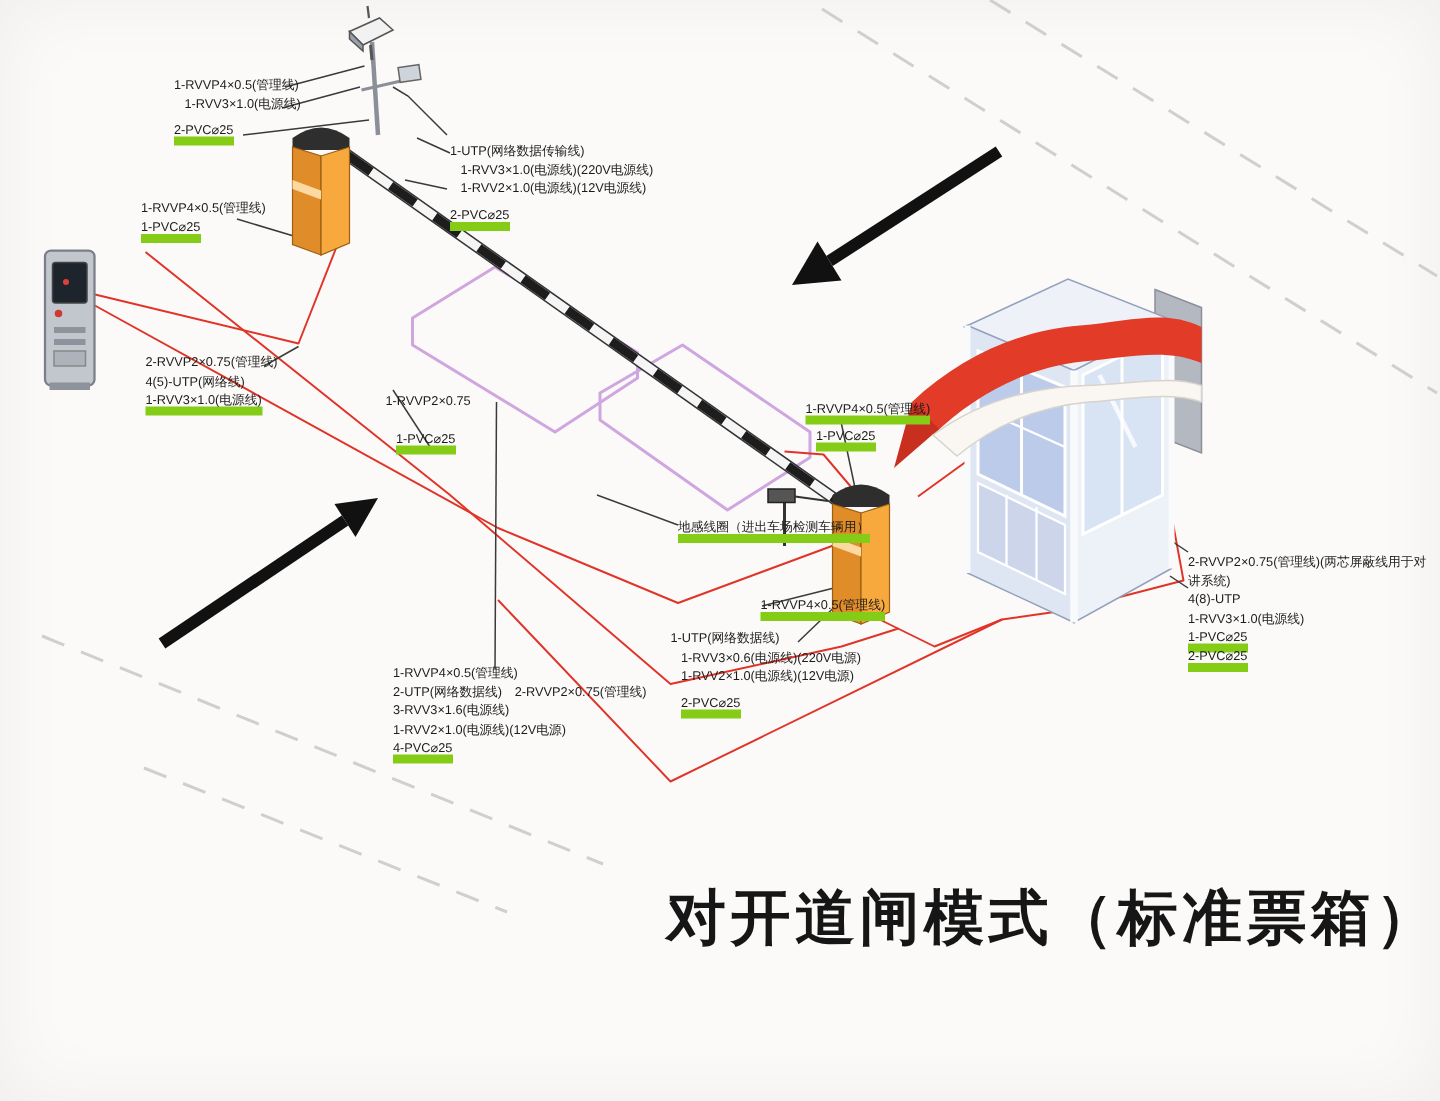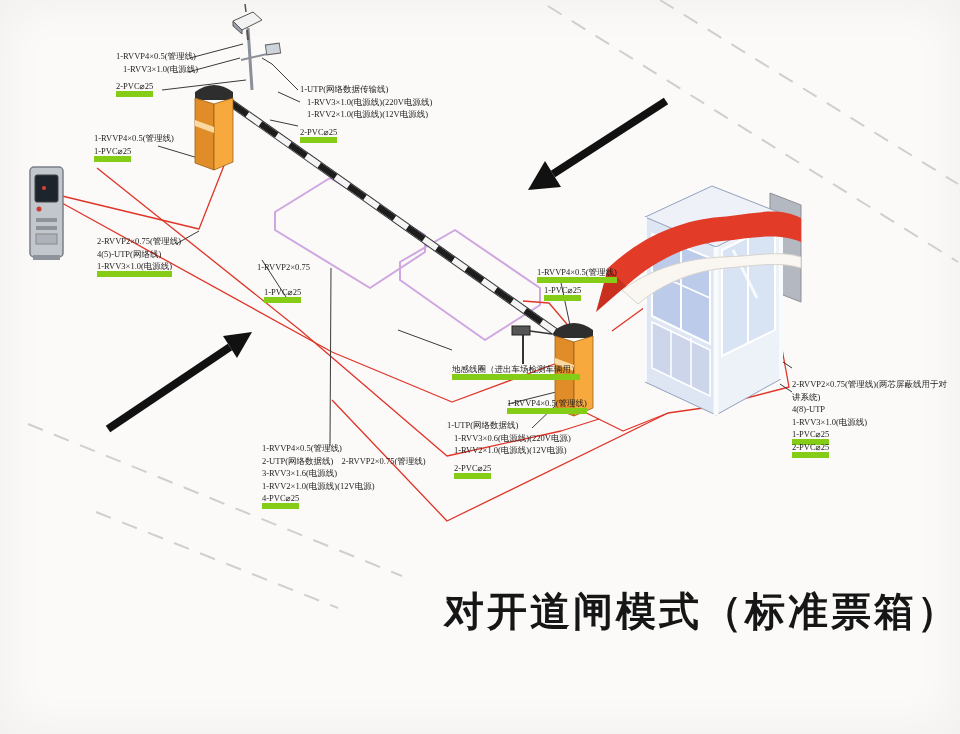--- a/index.html
+++ b/index.html
@@ -1,21 +1,21 @@
 <!DOCTYPE html>
 <html><head>
 <meta charset="utf-8">
 <style>
   *{margin:0;padding:0;box-sizing:border-box}
   html,body{background:#e9e7e4}
   body{font-family:"DejaVu Sans","Liberation Sans",sans-serif}
   #stage{position:relative;width:960px;height:734px;margin:0 auto;background:#fbfaf8;overflow:hidden;box-shadow:inset 0 0 50px rgba(0,0,0,0.05)}
   #diagram-svg{position:absolute;left:0;top:0}
   .lbl{position:absolute;font-size:8.5px;line-height:12.5px;color:#1c1c1c;white-space:nowrap;
-       font-family:Liberation Serif, serif;z-index:5}
+       font-family:Liberation Sans, sans-serif;z-index:5}
   .lbl .u{border-bottom:6px solid #84cc16}
   .ind{margin-left:7px}
   .gap{margin-top:5px}
   .gap2{margin-top:12px}
   .wrapbox{white-space:normal;width:162px}
   #title{position:absolute;left:0;top:584px;width:100%;text-align:right;
          font-size:40px;font-weight:600;letter-spacing:3px;color:#161616;z-index:6}
 </style>
 </head>
 <body>
@@ -153,21 +153,21 @@
       <polygon points="252,332 237,358 223,336"></polygon>
     </g>
   </svg>
 
   <div class="lbl" style="left:116px;top:50px">
     <div><span>1-RVVP4×0.5(管理线)</span></div>
     <div class="ind"><span>1-RVV3×1.0(电源线)</span></div>
     <div class="gap"><span class="u">2-PVC⌀25</span></div>
   </div>
 
-  <div class="lbl" style="left:300px;top:83px">
+  <div class="lbl" style="left:300px;top:94px">
     <div><span>1-UTP(网络数据传输线)</span></div>
     <div class="ind"><span>1-RVV3×1.0(电源线)(220V电源线)</span></div>
     <div class="ind"><span>1-RVV2×1.0(电源线)(12V电源线)</span></div>
     <div class="gap"><span class="u">2-PVC⌀25</span></div>
   </div>
 
   <div class="lbl" style="left:94px;top:132px">
     <div><span>1-RVVP4×0.5(管理线)</span></div>
     <div><span class="u">1-PVC⌀25</span></div>
   </div>
@@ -181,21 +181,21 @@
   <div class="lbl" style="left:257px;top:261px">
     <div><span>1-RVVP2×0.75</span></div>
     <div class="gap2 ind"><span class="u">1-PVC⌀25</span></div>
   </div>
 
   <div class="lbl" style="left:537px;top:266px">
     <div><span class="u">1-RVVP4×0.5(管理线)</span></div>
     <div class="gap ind"><span class="u">1-PVC⌀25</span></div>
   </div>
 
-  <div class="lbl" style="left:452px;top:363px">
+  <div class="lbl" style="left:452px;top:345px">
     <div><span class="u">地感线圈（进出车场检测车辆用）</span></div>
   </div>
 
   <div class="lbl" style="left:507px;top:397px">
     <div><span class="u">1-RVVP4×0.5(管理线)</span></div>
   </div>
 
   <div class="lbl" style="left:447px;top:419px">
     <div><span>1-UTP(网络数据线)</span></div>
     <div class="ind"><span>1-RVV3×0.6(电源线)(220V电源)</span></div>
@@ -207,21 +207,21 @@
     <div><span>1-RVVP4×0.5(管理线)</span></div>
     <div>
       <span>2-UTP(网络数据线)</span>
       <span style="margin-left:6px">2-RVVP2×0.75(管理线)</span>
     </div>
     <div><span>3-RVV3×1.6(电源线)</span></div>
     <div><span>1-RVV2×1.0(电源线)(12V电源)</span></div>
     <div><span class="u">4-PVC⌀25</span></div>
   </div>
 
-  <div class="lbl" style="left:792px;top:378px">
+  <div class="lbl" style="left:792px;top:368px">
     <div class="wrapbox"><span>2-RVVP2×0.75(管理线)(两芯屏蔽线用于对讲系统)</span></div>
     <div><span>4(8)-UTP</span></div>
     <div><span>1-RVV3×1.0(电源线)</span></div>
     <div><span class="u">1-PVC⌀25</span></div>
     <div><span class="u">2-PVC⌀25</span></div>
   </div>
 
   <div id="title">对开道闸模式（标准票箱）</div>
 
 </div>

